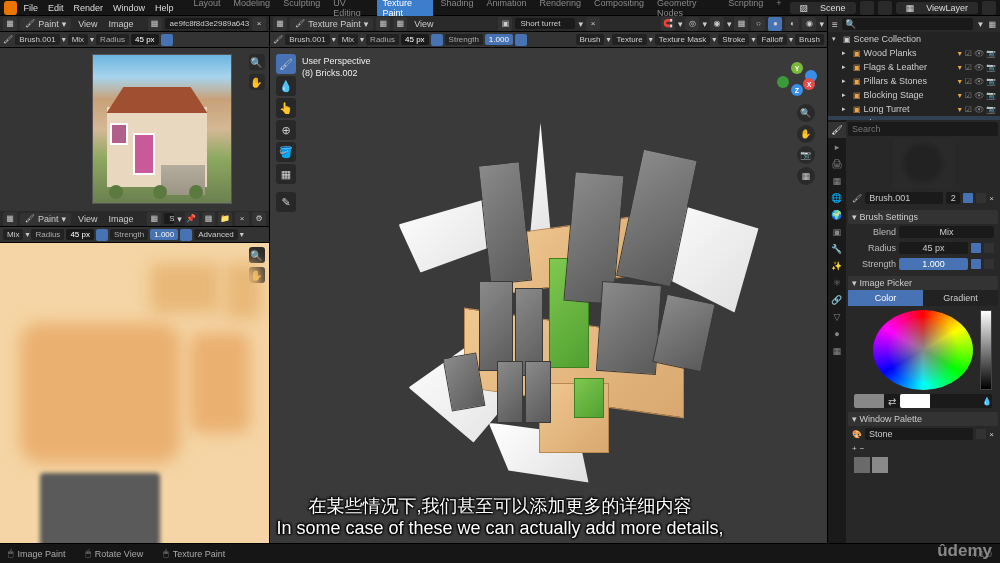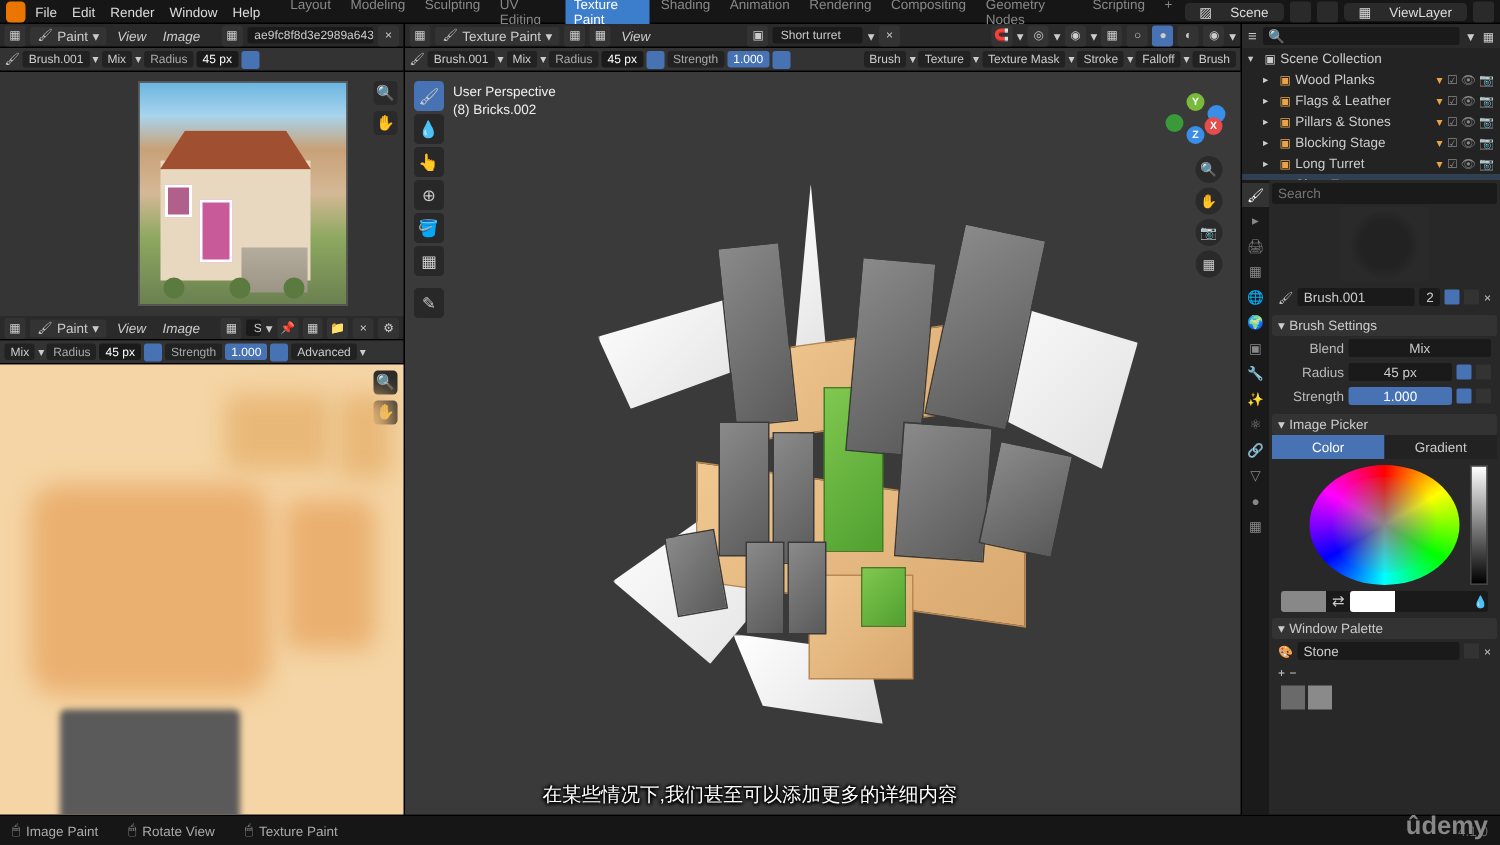--- a/index.html
+++ b/index.html
@@ -17,21 +17,21 @@
 .menubar .icon-btn { width: 14px; height: 14px; background: #2a2a2a; border-radius: 2px; display: flex; align-items: center; justify-content: center; }
 
 
 .main { display: flex; height: 527px; }
 .left-col { width: 269px; display: flex; flex-direction: column; }
 .mid-col { flex: 1; display: flex; flex-direction: column; border-left: 1px solid #000; }
 .right-col { width: 173px; display: flex; flex-direction: column; border-left: 1px solid #000; }
 
 
 .header-strip { height: 16px; background: #2a2a2a; display: flex; align-items: center; padding: 0 3px; gap: 3px; border-bottom: 1px solid #000; font-size: 9px; }
-.header-strip .btn { padding: 1px 4px; color: #ccc; cursor: pointer; font-style: italic; }
+.header-strip .btn { padding: 1px 4px; color: #ccc; cursor: pointer; }
 .header-strip .dd { padding: 1px 5px; background: #333; border-radius: 2px; font-size: 9px; display: flex; align-items: center; gap: 3px; }
 .header-strip .txtfield { padding: 1px 5px; background: #1a1a1a; border-radius: 2px; font-size: 8px; flex: 1; min-width: 0; overflow: hidden; white-space: nowrap; }
 .header-strip .icon-sq { width: 14px; height: 14px; background: #333; border-radius: 2px; display: flex; align-items: center; justify-content: center; font-size: 8px; }
 .header-strip .sep { width: 4px; }
 
 
 .settings-strip { height: 16px; background: #333; display: flex; align-items: center; padding: 0 3px; gap: 2px; border-bottom: 1px solid #000; font-size: 8px; }
 .settings-strip .seg { padding: 1px 4px; background: #222; border-radius: 2px; }
 .settings-strip .seg.label { color: #aaa; }
 .settings-strip .seg.val { color: #fff; background: #1a1a1a; }
@@ -109,21 +109,21 @@
 .props .valslider { width: 12px; height: 80px; background: linear-gradient(180deg, #fff, #000); position: absolute; border: 1px solid #444; }
 
 .brush-preview { width: 60px; height: 50px; margin: 2px auto; background: radial-gradient(circle, #222 40%, #2a2a2a 60%); border-radius: 4px; }
 
 
 .statusbar { height: 20px; background: #161616; display: flex; align-items: center; padding: 0 8px; gap: 20px; font-size: 9px; color: #aaa; border-top: 1px solid #000; }
 .statusbar .item { display: flex; align-items: center; gap: 4px; }
 .statusbar .right { margin-left: auto; font-size: 9px; color: #666; }
 
 
-.subtitles { position: absolute; bottom: 24px; left: 50%; transform: translateX(-50%); text-align: center; font-size: 13px; font-weight: 500; color: #fff; text-shadow: 1px 1px 2px #000, -1px -1px 2px #000, 1px -1px 2px #000, -1px 1px 2px #000; pointer-events: none; }
+.subtitles { position: absolute; bottom: 24px; left: 50%; transform: translateX(-50%); text-align: center; font-size: 18px; font-weight: 500; color: #fff; text-shadow: 1px 1px 2px #000, -1px -1px 2px #000, 1px -1px 2px #000, -1px 1px 2px #000; pointer-events: none; }
 
 .small-icon { font-size: 8px; color: #ccc; }
 .brush-ic-btn { width: 10px; height: 10px; background: #4772b3; border-radius: 1px; }
 </style>
 </head>
 <body>
 
 <div class="menubar">
   <div class="logo"></div>
   <span>File</span>
@@ -557,13 +557,14 @@
       <span>Texture Paint</span>
     </div>
   <div class="right">
     <span>4.1.0</span>
   </div>
 </div>
 <div style="position:absolute;bottom:2px;right:8px;font-size:17px;color:#888;font-weight:bold">ûdemy</div>
 
 <div class="subtitles">
   <div>在某些情况下,我们甚至可以添加更多的详细内容</div>
+  <div>In some case of these we can actually add more details,</div>
 </div>
 
 </body></html>

